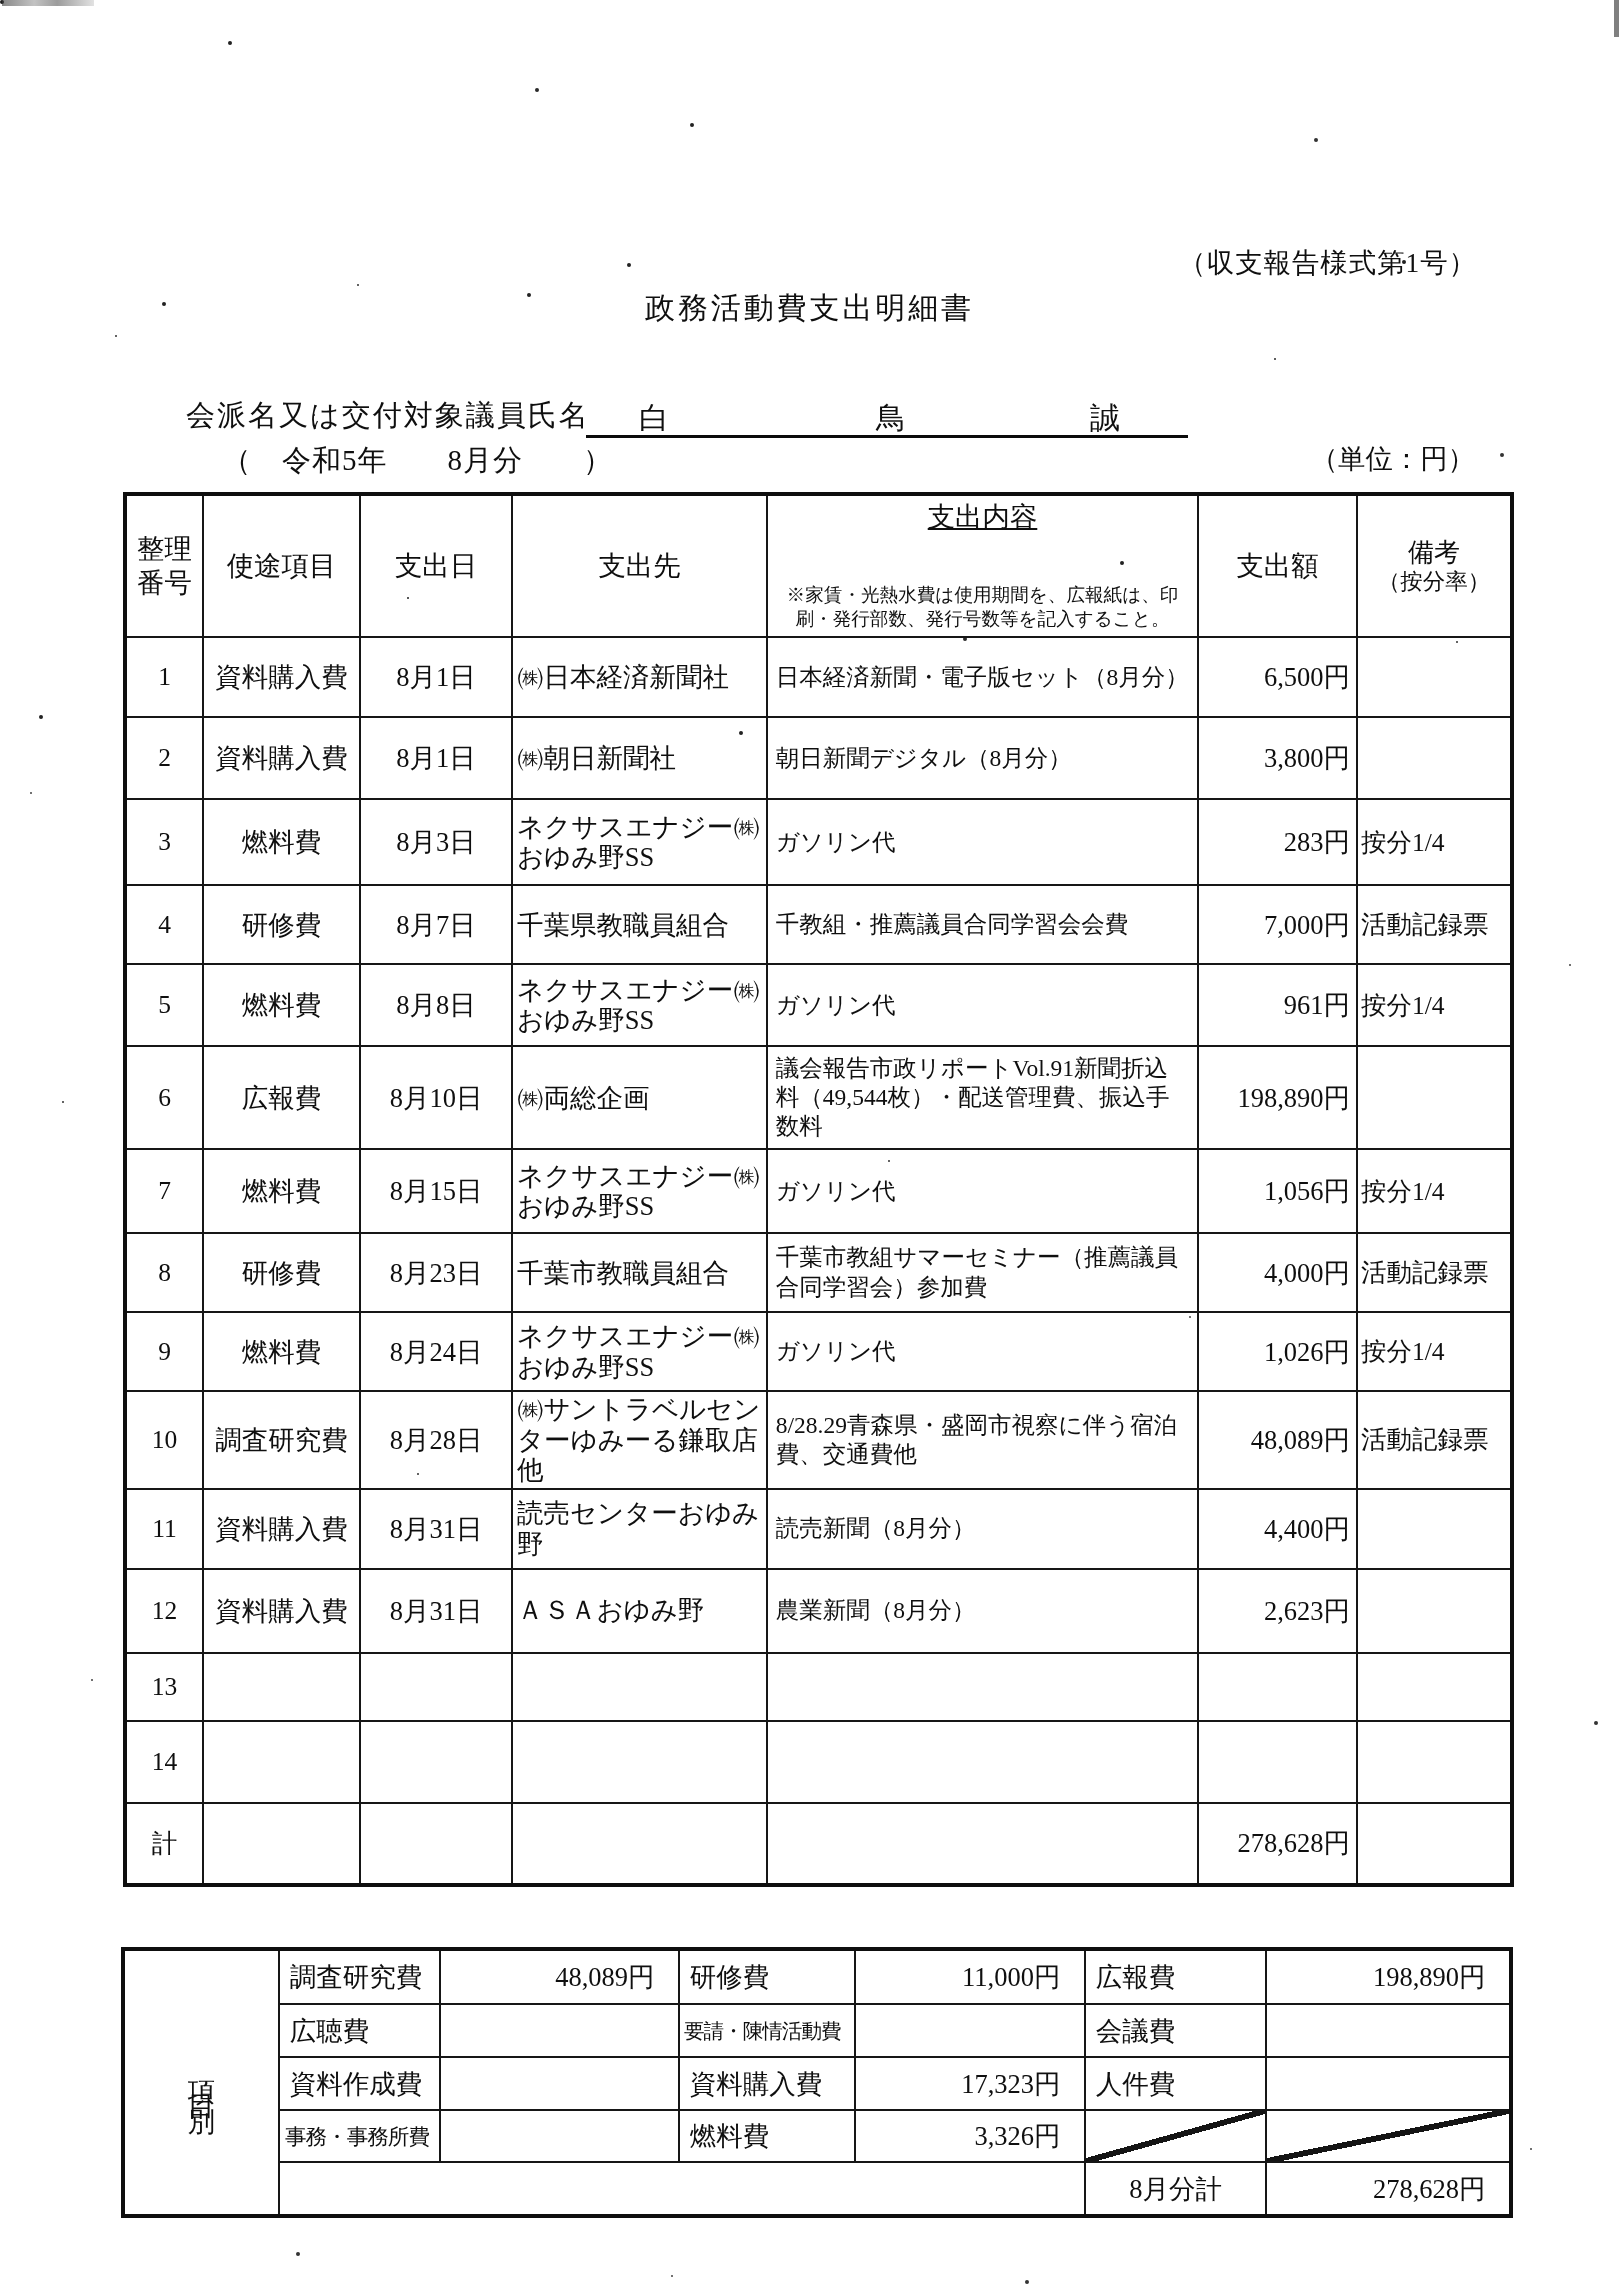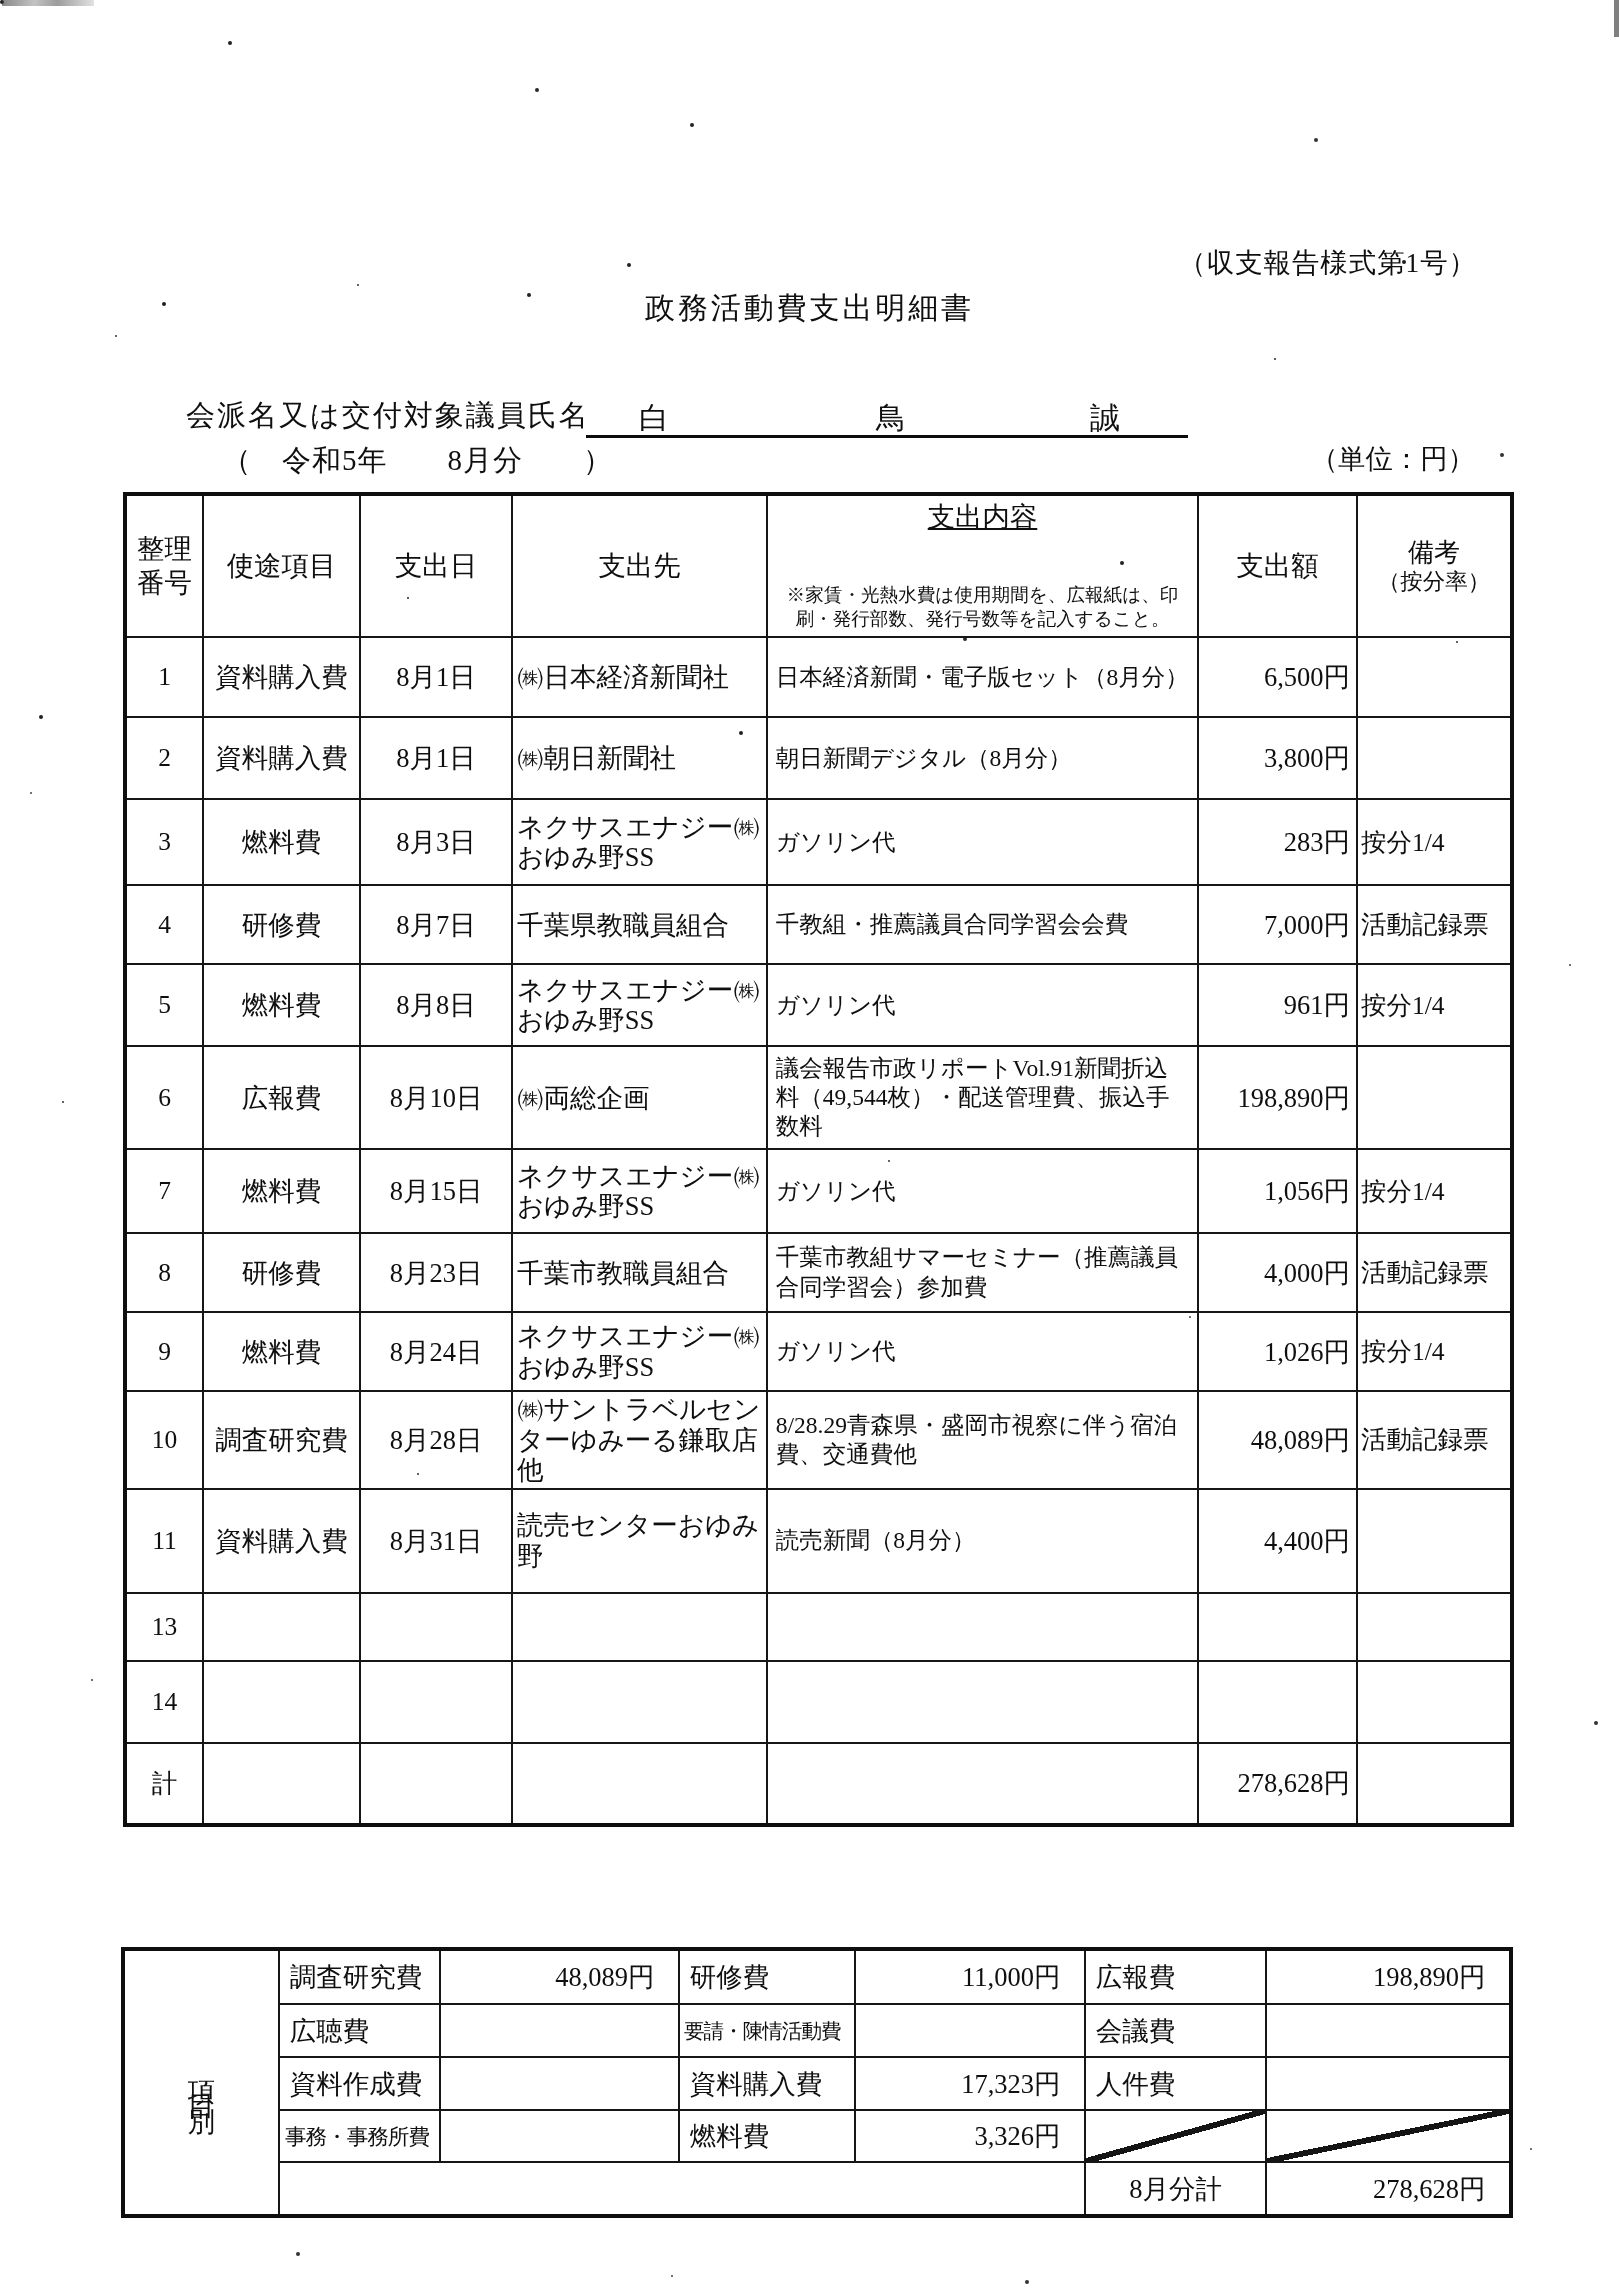--- a/index.html
+++ b/index.html
@@ -200,27 +200,36 @@
       </tr>
       <tr style="height: 97px;">
         <td class="c-no">10</td>
         <td class="c-cat">調査研究費</td>
         <td class="c-date">8月28日</td>
         <td class="c-payee">㈱サントラベルセンターゆみーる鎌取店他</td>
         <td class="c-content">8/28.29青森県・盛岡市視察に伴う宿泊費、交通費他</td>
         <td class="c-amount">48,089円</td>
         <td class="c-remarks">活動記録票</td>
       </tr>
-      <tr style="height: 104px;">
+      <tr style="height: 80px;">
         <td class="c-no">11</td>
         <td class="c-cat">資料購入費</td>
         <td class="c-date">8月31日</td>
         <td class="c-payee">読売センターおゆみ野</td>
         <td class="c-content">読売新聞（8月分）</td>
         <td class="c-amount">4,400円</td>
+        <td class="c-remarks"></td>
+      </tr>
+      <tr style="height: 84px;">
+        <td class="c-no">12</td>
+        <td class="c-cat">資料購入費</td>
+        <td class="c-date">8月31日</td>
+        <td class="c-payee">ＡＳＡおゆみ野</td>
+        <td class="c-content">農業新聞（8月分）</td>
+        <td class="c-amount">2,623円</td>
         <td class="c-remarks"></td>
       </tr>
       <tr style="height: 68px;">
         <td class="c-no">13</td>
         <td class="c-cat"></td>
         <td class="c-date"></td>
         <td class="c-payee"></td>
         <td class="c-content"></td>
         <td class="c-amount"></td>
         <td class="c-remarks"></td>

